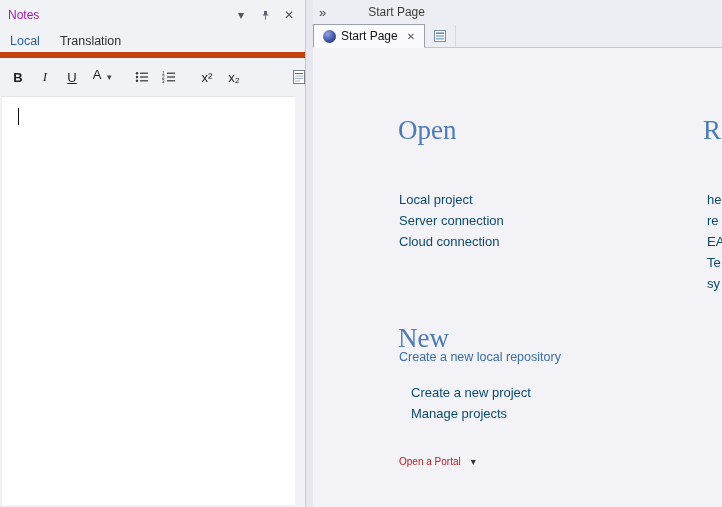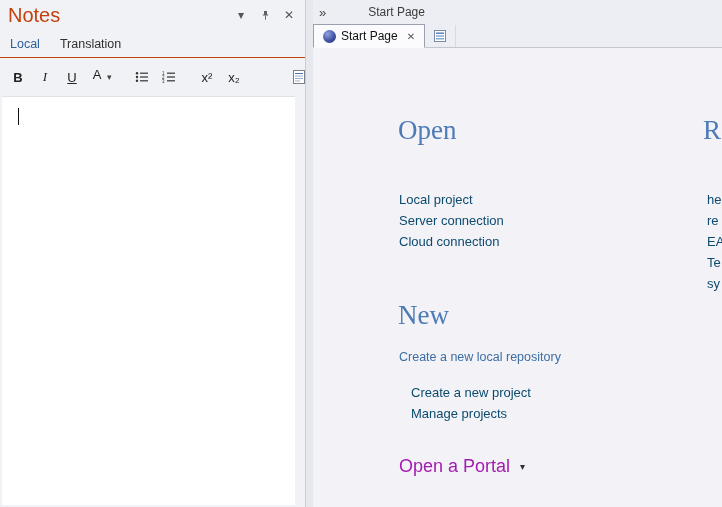--- a/index.html
+++ b/index.html
@@ -12,29 +12,29 @@
   }
 
   
   .notes-panel {
     position:absolute; left:0; top:0; width:306px; height:507px;
     background:#f1f2f6; border-right:1px solid #c9ccd6;
   }
   .notes-header {
     height:30px; display:flex; align-items:center; padding:0 8px;
   }
-  .notes-title { font-size:20px; color:#c2410c; }
+  .notes-title { font-size:12px; color:#a21caf; }
   .notes-controls { margin-left:auto; display:flex; align-items:center; gap:8px; }
   .win-btn {
     width:16px; height:16px; display:flex; align-items:center; justify-content:center;
     color:#555; font-size:12px; cursor:default;
   }
   .notes-tabs {
     height:28px; display:flex; align-items:center; gap:20px; padding:0 10px;
-    font-size:12.5px; border-bottom:1px solid #c2410c;
+    font-size:12.5px; border-bottom:6px solid #c2410c;
   }
   .ntab { color:#2f2f2f; }
   .ntab.active { color:#2b5f97; }
   .notes-toolbar {
     height:38px; display:flex; align-items:center; padding:0 6px; gap:3px;
   }
   .tbtn {
     min-width:24px; height:24px; display:flex; align-items:center; justify-content:center;
     font-size:13px; color:#222; border-radius:2px; position:relative;
   }
@@ -88,25 +88,25 @@
   .sec-heading {
     position:absolute; font-size:27px; font-weight:400; color:#4d7bb5; line-height:32px;font-family:Liberation Serif, serif;
   }
   .sp-link { position:absolute; font-size:12.5px; color:#3a6ea5; text-decoration:none; cursor:pointer; }
   .item-list { position:absolute; font-size:13px; color:#0c4a6e; line-height:21px; }
   .item { cursor:pointer; white-space:nowrap; }
 
   .open-heading  { left:85px; top:66px; }
   .open-link     { left:86px; top:108px; }
   .open-items    { left:86px; top:141px; }
-  .new-heading   { left:85px; top:251px; }
+  .new-heading   { left:85px; top:274px; }
   .new-link      { left:86px; top:302px; }
   .new-items     { left:98px; top:334px; }
   .portal-row    { position:absolute; left:86px; top:408px; display:flex; align-items:center; gap:10px; }
-  .portal-label  { font-size:18px; color:#a21caf; cursor:pointer; }
+  .portal-label  { font-size:10px; color:#b91c1c; cursor:pointer; }
   .portal-arrow  { font-size:10px; color:#333; }
 
   .recent-heading { left:390px; top:66px; }
   .recent-items   { left:394px; top:141px; }
 </style>
 </head>
 <body>
 
 <section class="notes-panel">
   <div class="notes-header">

